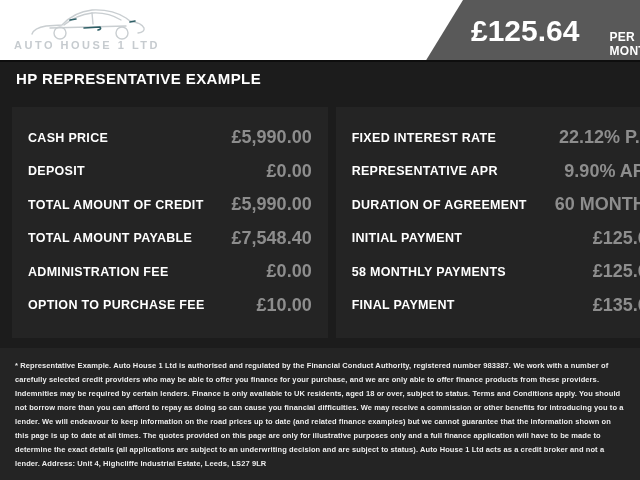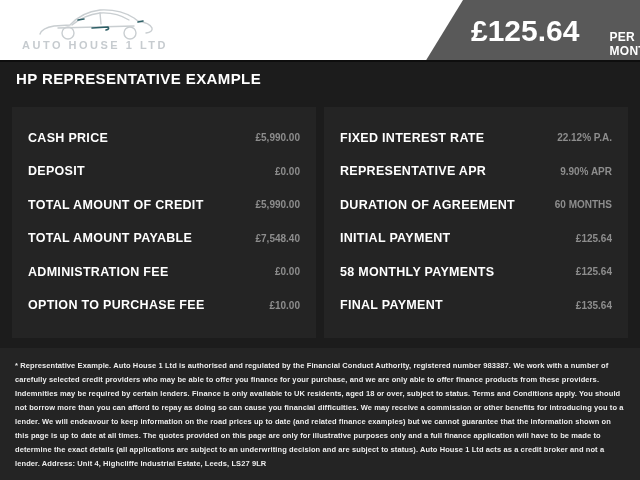--- a/index.html
+++ b/index.html
@@ -12,21 +12,21 @@
   
   .header {
     position: relative;
     height: 62px;
     background: #ffffff;
     border-bottom: 2px solid #0e0e0e;
     overflow: hidden;
   }
   .logo {
     position: absolute;
-    left: 20px;
+    left: 12px;
     top: 4px;
     width: 150px;
     text-align: center;
   }
   .logo svg { display: block; margin: 0 auto; }
   .logo-text {
     margin-top: -3px;
     font-size: 11px;
     font-weight: bold;
     letter-spacing: 2.5px;
@@ -85,21 +85,21 @@
   }
   .row .lbl {
     color: #ffffff;
     font-size: 12.5px;
     font-weight: bold;
     letter-spacing: 0.3px;
     white-space: nowrap;
   }
   .row .val {
     color: #8d8d8d;
-    font-size: 10px;
+    font-size: 18px;
     font-weight: bold;
     white-space: nowrap;
     margin-left: 28px;
   }
 
   
   .disclaimer {
     margin-top: 10px;
     background: #242424;
     padding: 11px 15px;

